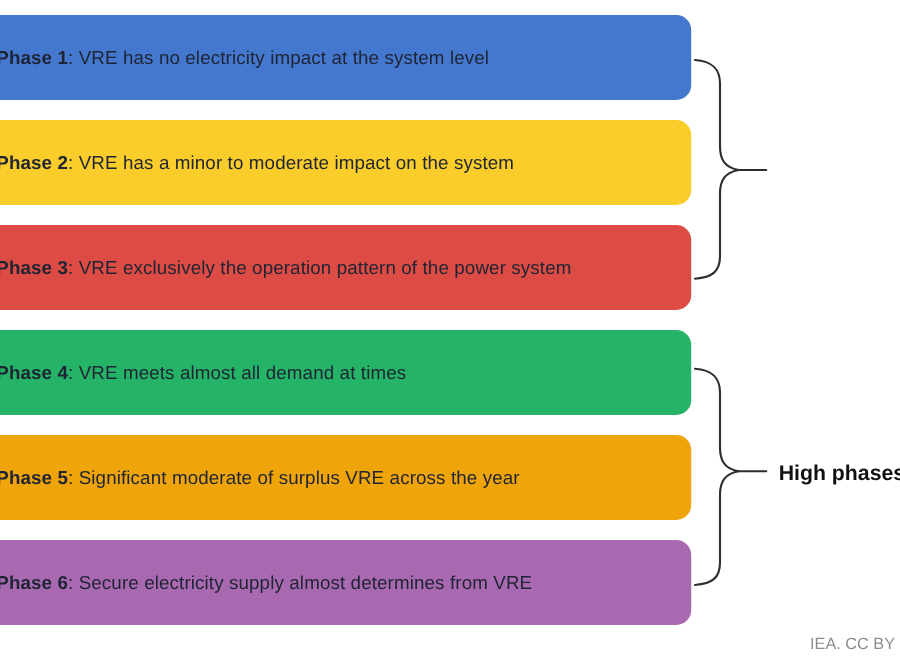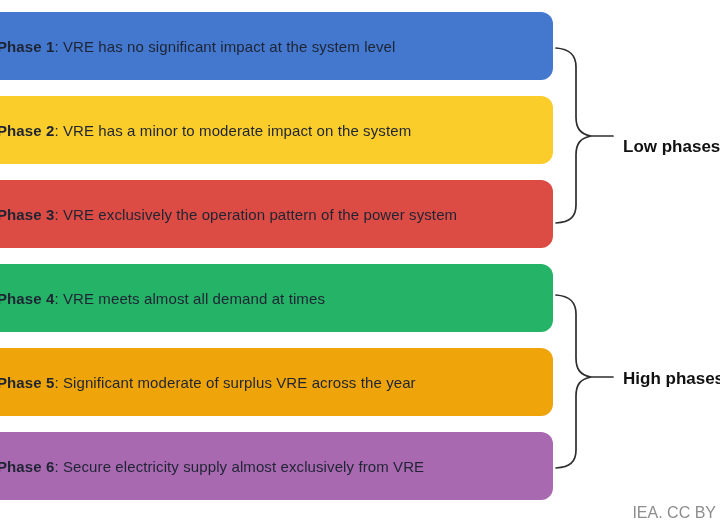--- a/index.html
+++ b/index.html
@@ -55,60 +55,59 @@
     font-weight: 700;
     color: #111111;
     white-space: nowrap;
   }
   .group-label.low  { left: 623px; top: 137px; }
   .group-label.high { left: 623px; top: 369px; }
   .credit {
     position: absolute;
     right: 4px;
     bottom: 8px;
-    font-size: 16px;
+    font-size: 13px;
     color: #8d8d8d;
   }
 </style>
 </head>
 <body>
 
 <div class="canvas">
 
   <div class="bar b1" style="background-color: rgb(68, 120, 207);">
-    <span class="bar-text"><span class="phase-label">Phase 1</span><span>: VRE has no significant impact at the system level</span></span>
+    <span class="bar-text"><span class="phase-label">Phase 1</span><span>: VRE has no electricity impact at the system level</span></span>
   </div>
 
   <div class="bar b2" style="background-color: rgb(250, 205, 43);">
     <span class="bar-text"><span class="phase-label">Phase 2</span><span>: VRE has a minor to moderate impact on the system</span></span>
   </div>
 
   <div class="bar b3" style="background-color: rgb(220, 75, 68);">
     <span class="bar-text"><span class="phase-label">Phase 3</span><span>: VRE exclusively the operation pattern of the power system</span></span>
   </div>
 
   <div class="bar b4" style="background-color: rgb(37, 179, 103);">
     <span class="bar-text"><span class="phase-label">Phase 4</span><span>: VRE meets almost all demand at times</span></span>
   </div>
 
   <div class="bar b5" style="background-color: rgb(239, 165, 10);">
     <span class="bar-text"><span class="phase-label">Phase 5</span><span>: Significant moderate of surplus VRE across the year</span></span>
   </div>
 
   <div class="bar b6" style="background-color: rgb(169, 105, 177);">
-    <span class="bar-text"><span class="phase-label">Phase 6</span><span>: Secure electricity supply almost exclusively from VRE</span></span>
+    <span class="bar-text"><span class="phase-label">Phase 6</span><span>: Secure electricity supply almost determines from VRE</span></span>
   </div>
 
   <svg class="braces" viewBox="0 0 720 530" xmlns="http://www.w3.org/2000/svg">
     <g fill="none" stroke="#2e2e2e" stroke-width="1.7" stroke-linecap="round">
       <path d="M 556,48 C 570,49 576,55 576,67 L 576,117 C 576,128 580,134 591,136 C 580,138 576,144 576,155 L 576,205 C 576,217 570,222 556,223"></path>
       <line x1="591" y1="136" x2="613" y2="136"></line>
       <path d="M 556,295 C 570,296 576,302 576,314 L 576,358 C 576,369 580,375 591,377 C 580,379 576,385 576,396 L 576,450 C 576,462 570,467 556,468"></path>
       <line x1="591" y1="377" x2="613" y2="377"></line>
     </g>
   </svg>
 
-  <div class="group-label low">Low phases</div>
   <div class="group-label high">High phases</div>
 
   <div class="credit">IEA. CC BY</div>
 
 </div>
 
 </body></html>

